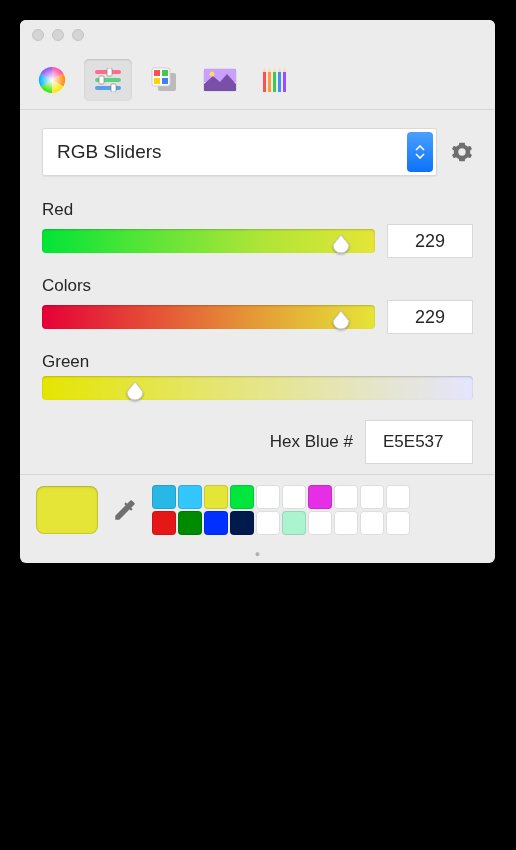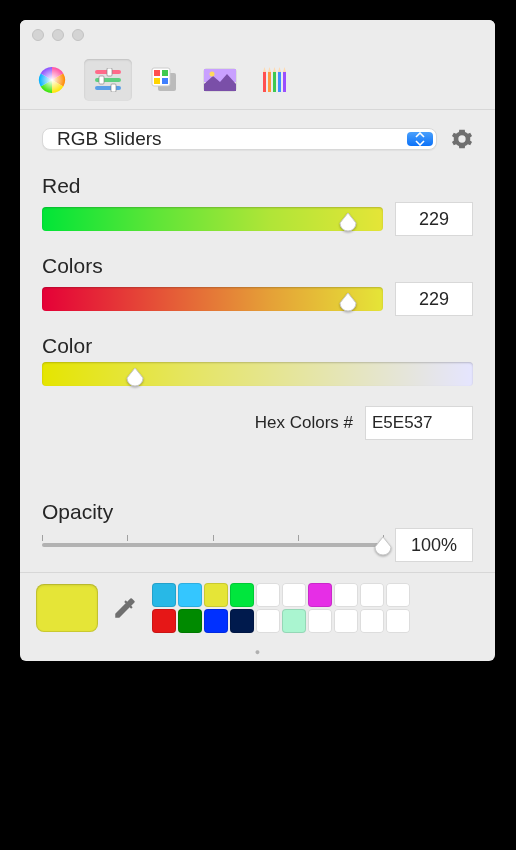--- a/index.html
+++ b/index.html
@@ -67,23 +67,23 @@
   padding: 18px 22px 10px 22px;
 }
 .mode-row {
   display: flex;
   align-items: center;
   gap: 14px;
   margin-bottom: 24px;
 }
 .select {
   flex: 1;
-  height: 22px;
+  height: 48px;
   background: #fff;
-  border-radius: 8px;
+  border-radius: 2px;
   border: 1px solid #d8d8d8;
   display: flex;
   align-items: center;
   position: relative;
   box-shadow: 0 1px 1px rgba(0,0,0,0.05);
 }
 .select-label {
   padding-left: 14px;
   font-size: 19px;
   color: #262626;
@@ -97,21 +97,21 @@
   display: flex;
   flex-direction: column;
   align-items: center;
   justify-content: center;
   gap: 2px;
 }
 .select-arrows svg { display: block; }
 .gear { width: 22px; height: 22px; }
 .channel { margin-bottom: 18px; }
 .channel-label {
-  font-size: 21px;
+  font-size: 17px;
   color: #262626;
   margin-bottom: 4px;
 }
 .channel-row {
   display: flex;
   align-items: center;
   gap: 12px;
 }
 .slider {
   flex: 1;
@@ -124,41 +124,41 @@
 .slider.green { background: linear-gradient(90deg, #e50037, #e55037, #e5a037, #e5e537); }
 .slider.blue { background: linear-gradient(90deg, #e5e500, #e5e560, #e5e5b0, #e5e5ff); }
 .thumb {
   position: absolute;
   bottom: -2px;
   width: 22px; height: 22px;
   transform: translateX(-50%);
 }
 .thumb svg { filter: drop-shadow(0 1px 1px rgba(0,0,0,0.3)); }
 .val-input {
-  width: 78px; height: 34px;
+  width: 86px; height: 34px;
   background: #fff;
   border: 1px solid #d8d8d8;
   border-radius: 0;
   text-align: center;
   font-size: 18px;
   color: #262626;
 }
 .hex-row {
   display: flex;
   justify-content: flex-end;
   align-items: center;
   gap: 12px;
   margin-top: 20px;
 }
 .hex-label { font-size: 17px; color: #262626; }
 .hex-input {
-  width: 108px; height: 34px;
+  width: 108px; height: 44px;
   background: #fff;
   border: 1px solid #d8d8d8;
-  padding: 0 6px;
+  padding: 0 17px;
   font-size: 17px;
   color: #262626;
 }
 .opacity-section { margin-top: 60px; }
 .opacity-track {
   flex: 1;
   height: 4px;
   background: #b2b2b2;
   border-radius: 2px;
   position: relative;
@@ -320,55 +320,37 @@
             <svg width="22" height="22" viewBox="0 0 22 22">
                 <path d="M11 2 L19 12 A8 8 0 1 1 3 12 Z" fill="#fff" stroke="#c8c8c8"></path>
               </svg>
           </div>
         </div>
         <input class="val-input" value="229" style="">
       </div>
     </div>
 
     <div class="channel">
-      <div class="channel-label">Color</div>
+      <div class="channel-label">Green</div>
       <div class="channel-row">
         <div class="slider blue">
           <div class="thumb" style="left:21.6%">
             <svg width="22" height="22" viewBox="0 0 22 22">
                 <path d="M11 2 L19 12 A8 8 0 1 1 3 12 Z" fill="#fff" stroke="#c8c8c8"></path>
               </svg>
           </div>
         </div>
       </div>
     </div>
 
     <div class="hex-row">
-      <span class="hex-label">Hex Colors #</span>
+      <span class="hex-label">Hex Blue #</span>
       <input class="hex-input" value="E5E537" style="">
     </div>
 
-    <div class="opacity-section">
-      <div class="channel-label">Opacity</div>
-      <div class="channel-row">
-        <div class="opacity-track">
-          <div class="tick" style="left:0%"></div>
-          <div class="tick" style="left:25%"></div>
-          <div class="tick" style="left:50%"></div>
-          <div class="tick" style="left:75%"></div>
-          <div class="tick" style="left:100%"></div>
-          <div class="thumb" style="left:100%;bottom:-10px">
-            <svg width="22" height="22" viewBox="0 0 22 22">
-                <path d="M11 2 L19 12 A8 8 0 1 1 3 12 Z" fill="#fff" stroke="#c8c8c8"></path>
-              </svg>
-          </div>
-        </div>
-        <input class="val-input" value="100%" style="">
-      </div>
-    </div>
 
   </div>
 
   <div class="footer">
     <div class="current-color" id="current-color" style="background: rgb(229, 229, 55);"></div>
     <svg class="eyedropper" viewBox="0 0 24 24">
       <path fill="#6f6f6f" d="M20.71 5.63l-2.34-2.34a1 1 0 0 0-1.41 0L14 6.25l-1.3-1.3-1.41 1.41 1.3 1.3L3 17.25V21h3.75L16.34 11.4l1.3 1.3 1.41-1.41-1.3-1.3 2.96-2.96a1 1 0 0 0 0-1.4z"></path>
     </svg>
     <div class="swatches" id="swatches">
         <div class="swatch-row">

